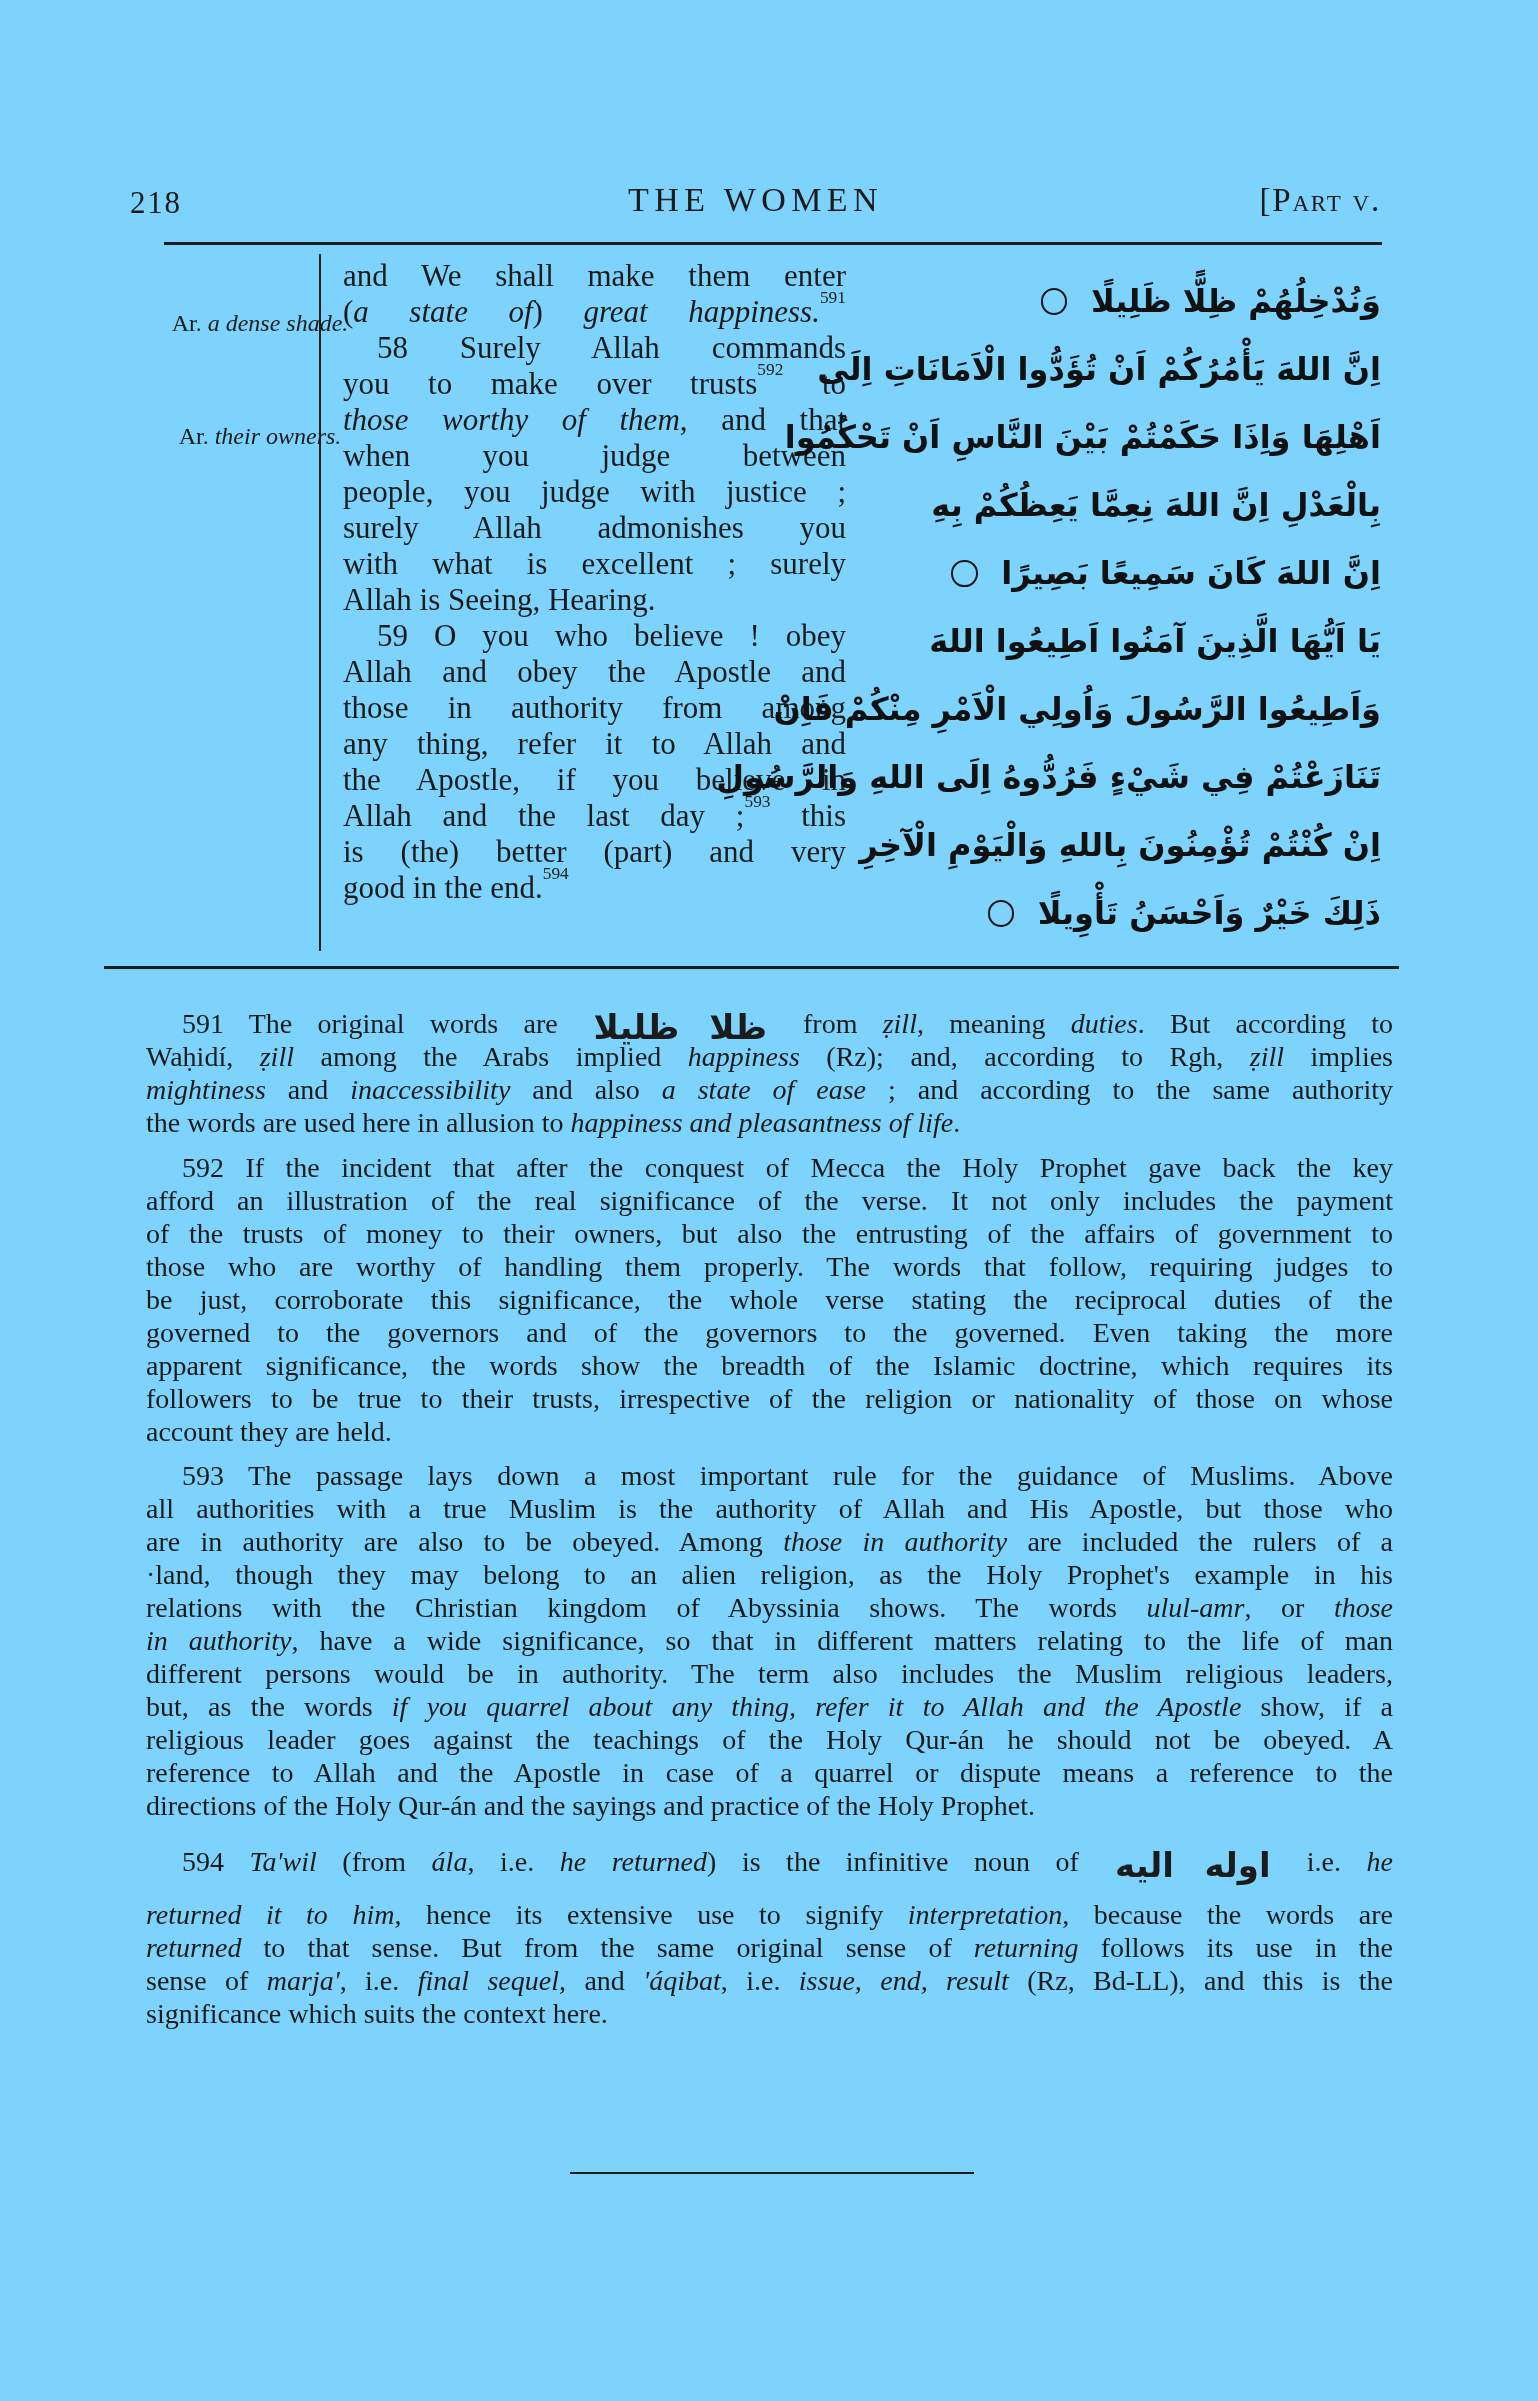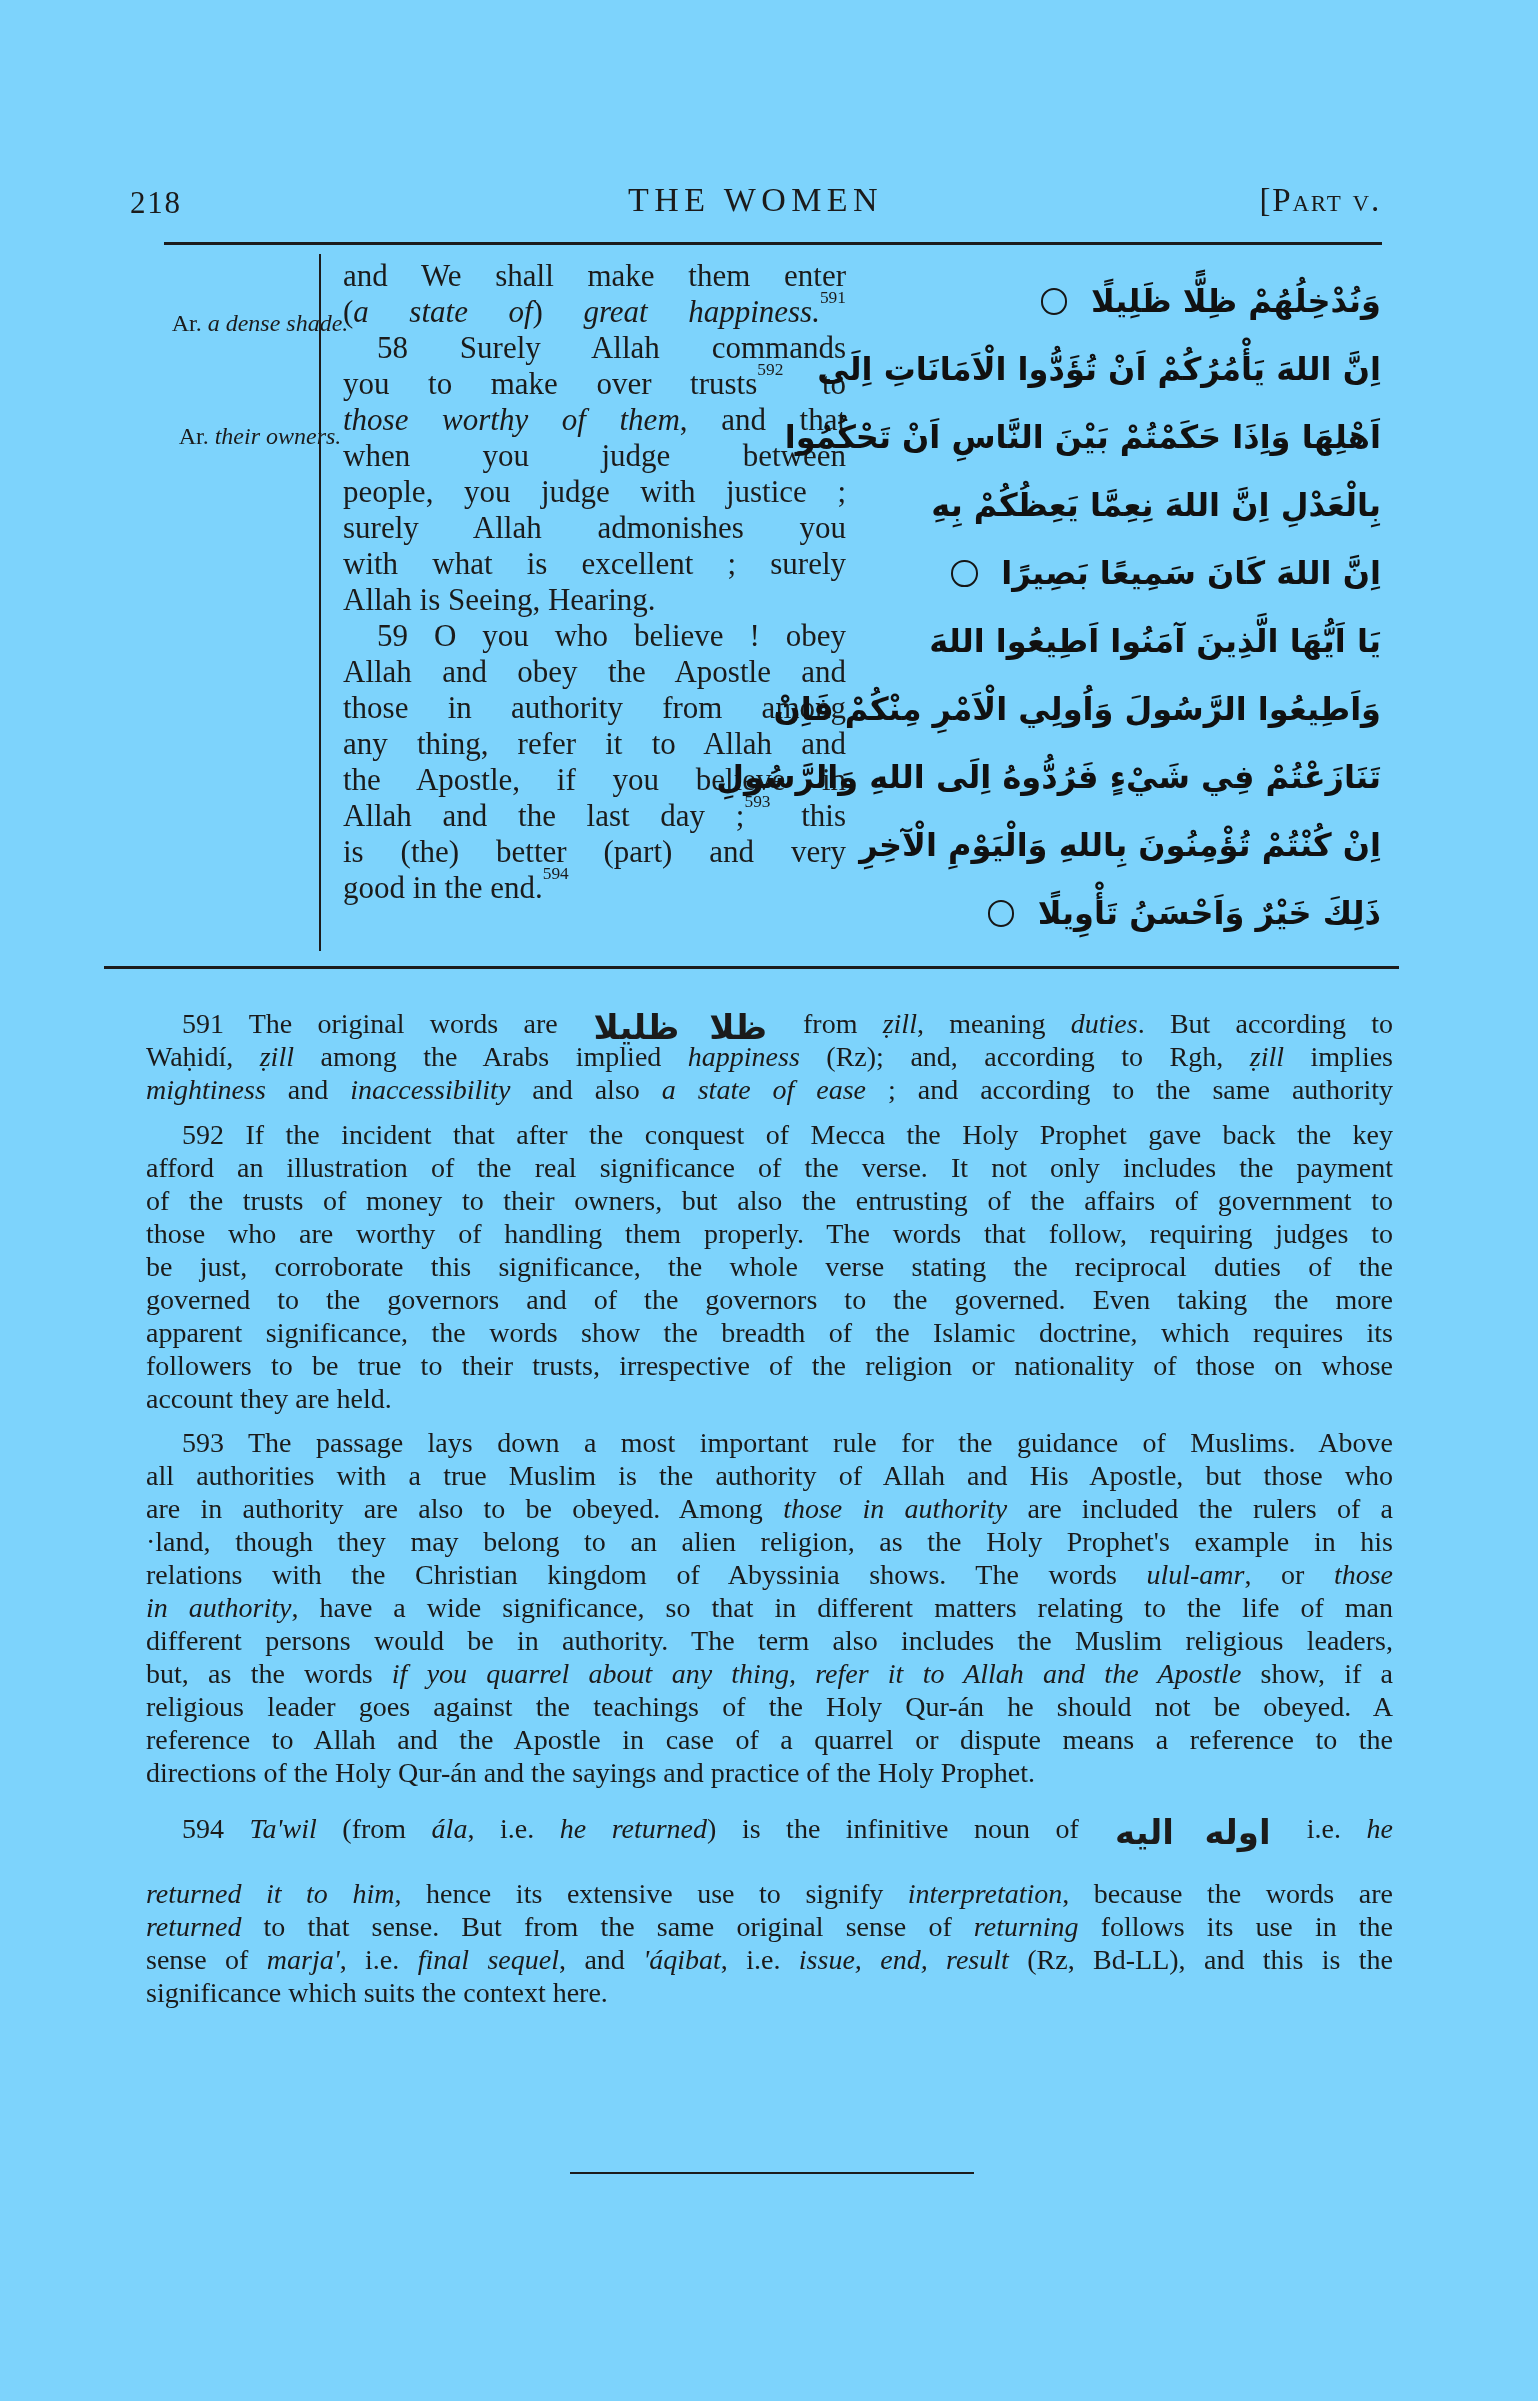--- a/index.html
+++ b/index.html
@@ -33,21 +33,21 @@
         vertical-align:-2.7px;margin:0 12.5px 0 3.6px;}
 
   
   .fnrule{position:absolute;top:966px;left:104px;width:1295px;height:2.7px;background:#1c1c1c;}
   .fns{position:absolute;top:1007px;left:146px;width:1247px;font-size:28px;line-height:33px;}
   .fn{margin-bottom:11.6px;}
   .fn.sp{margin-top:23px;}
   .fl{text-align:justify;text-align-last:justify;}
   .fl.nj{text-align:left;text-align-last:left;}
   .fl.ind{text-indent:36px;}
-  .fl.gap{margin-bottom:32px;}
+  .fl.gap{margin-bottom:20px;}
   .arx{font-family:"DejaVu Sans",sans-serif;font-weight:bold;font-size:34px;line-height:0;
        vertical-align:-6.3px;margin:0 10.7px;direction:rtl;unicode-bidi:isolate;}
   .brule{position:absolute;top:2172px;left:570px;width:404px;height:1.8px;background:#1c1c1c;}
 </style>
 </head>
 <body>
 
 <div class="page">
 
   <div class="header">
@@ -93,20 +93,21 @@
       <div class="al">اِنْ كُنْتُمْ تُؤْمِنُونَ بِاللهِ وَالْيَوْمِ الْآخِرِ</div>
       <div class="al">ذَلِكَ خَيْرٌ وَاَحْسَنُ تَأْوِيلًا <span class="ayah"></span></div>
     </div>
 
   <div class="fnrule"></div>
   <div class="fns" id="fn-col">
       <div class="fn">
         <div class="fl ind">591 The original words are <span class="arx">ظلا ظليلا</span> from <i>ẓill</i>, meaning <i>duties</i>. But according to</div>
         <div class="fl">Waḥidí, <i>ẓill</i> among the Arabs implied <i>happiness</i> (Rz); and, according to Rgh, <i>ẓill</i> implies</div>
         <div class="fl"><i>mightiness</i> and <i>inaccessibility</i> and also <i>a state of ease</i> ; and according to the same authority</div>
+        <div class="fl nj">the words are used here in allusion to <i>happiness and pleasantness of life</i>.</div>
       </div>
       <div class="fn">
         <div class="fl ind">592 If the incident that after the conquest of Mecca the Holy Prophet gave back the key</div>
         <div class="fl">afford an illustration of the real significance of the verse.  It not only includes the payment</div>
         <div class="fl">of the trusts of money to their owners, but also the entrusting of the affairs of government to</div>
         <div class="fl">those who are worthy of handling them properly.  The words that follow, requiring judges to</div>
         <div class="fl">be just, corroborate this significance, the whole verse stating the reciprocal duties of the</div>
         <div class="fl">governed to the governors and of the governors to the governed.  Even taking the more</div>
         <div class="fl">apparent significance, the words show the breadth of the Islamic doctrine, which requires its</div>
         <div class="fl">followers to be true to their trusts, irrespective of the religion or nationality of those on whose</div>

